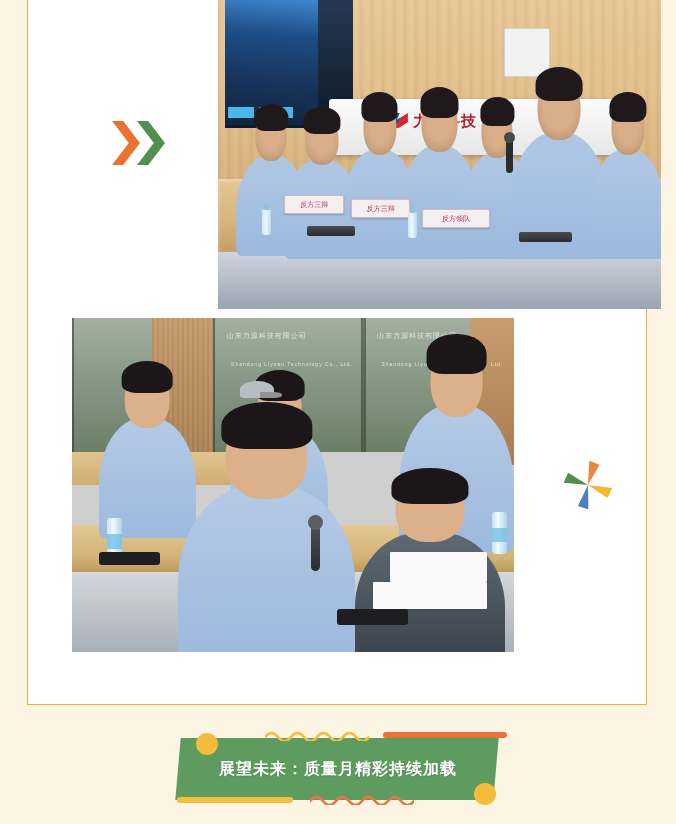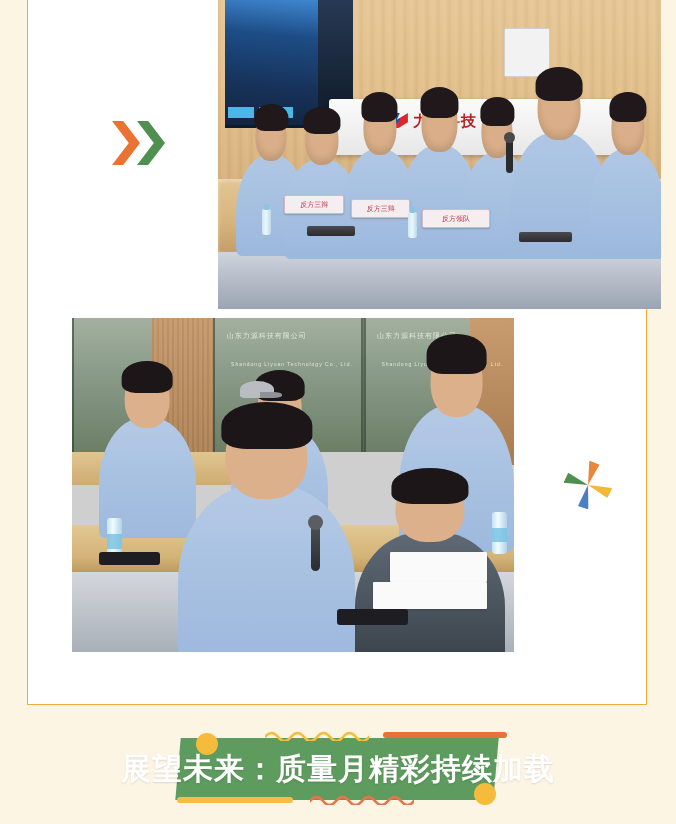--- a/index.html
+++ b/index.html
@@ -297,21 +297,21 @@
   }
   .banner-text {
     position: absolute;
     left: 0;
     top: 14px;
     width: 676px;
     height: 62px;
     line-height: 62px;
     text-align: center;
     color: #ffffff;
-    font-size: 30px;
+    font-size: 16px;
     font-weight: bold;
     letter-spacing: 1px;
     white-space: nowrap;
     text-shadow: 0 1px 2px rgba(0,0,0,0.12);
   }
   .dot {
     position: absolute;
     border-radius: 50%;
     background: #f5bb3c;
   }

